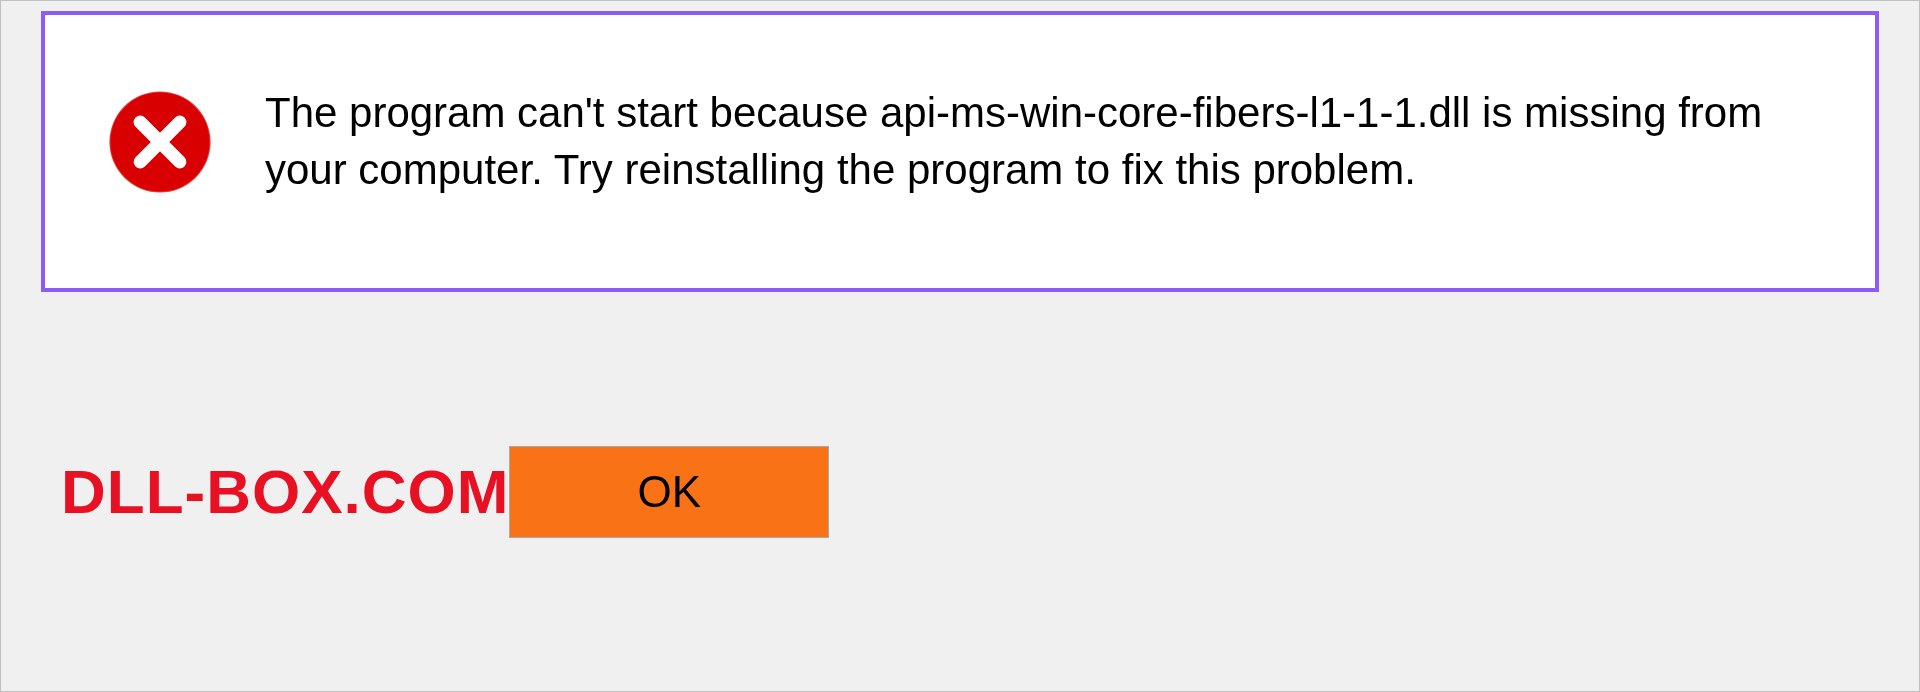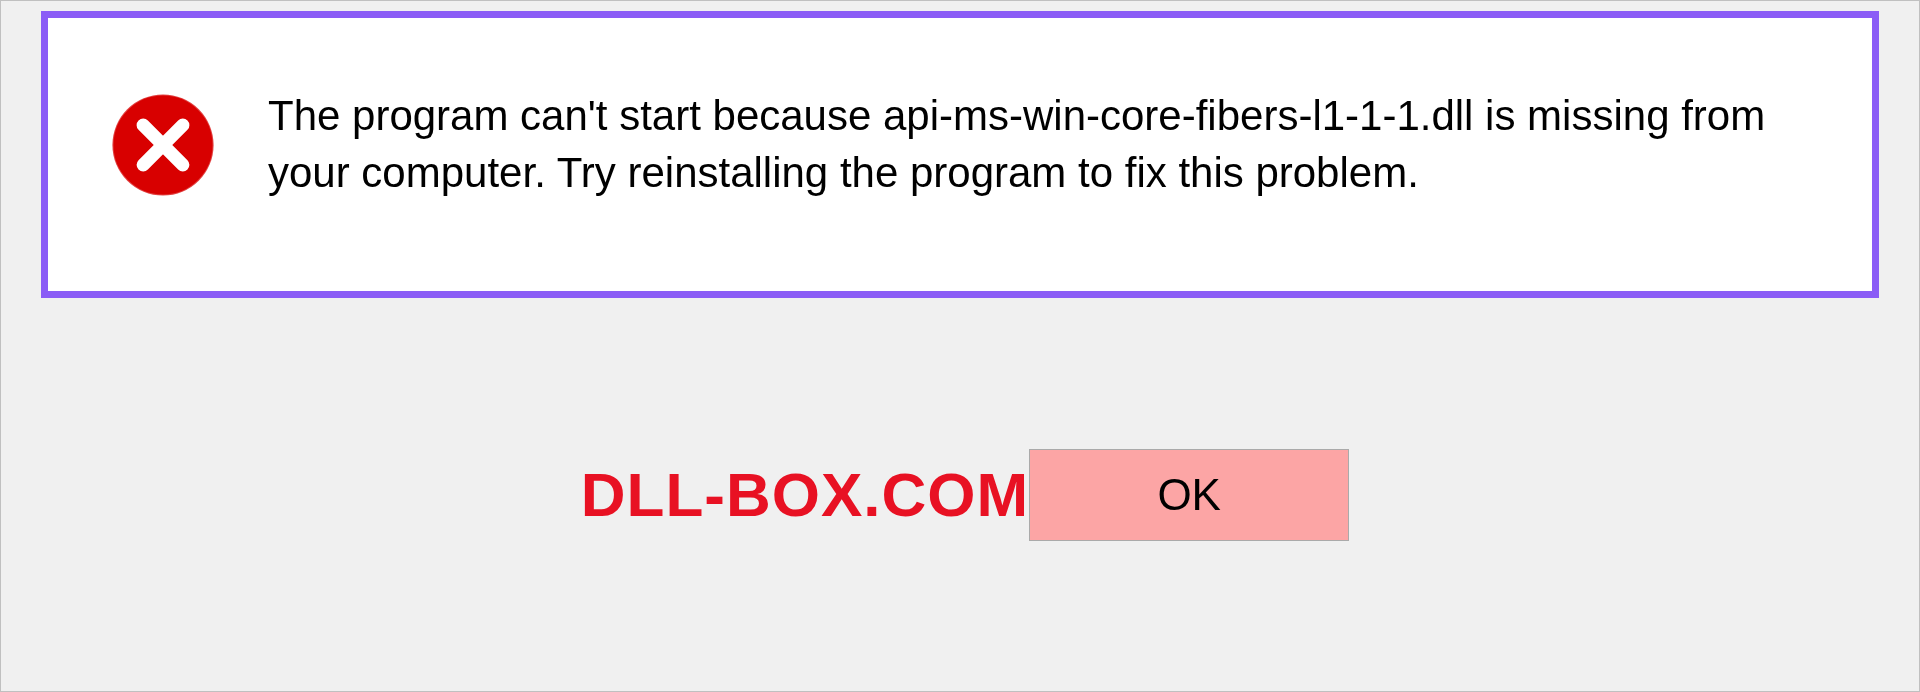--- a/index.html
+++ b/index.html
@@ -48,21 +48,21 @@
       justify-content: center;
       cursor: pointer;
     }
     .close-button svg {
       width: 44px;
       height: 44px;
     }
     .content-panel {
       background: #ffffff;
       margin: 10px 40px 0 40px;
-      border: 7px solid #8b5cf6;
+      border: 4px solid #8b5cf6;
       padding: 70px 60px 90px 60px;
       display: flex;
       align-items: center;
       gap: 50px;
       flex: 0 0 auto;
     }
     .error-icon {
       flex: 0 0 auto;
       width: 110px;
       height: 110px;
@@ -73,35 +73,35 @@
     }
     .message-text {
       font-size: 42px;
       line-height: 1.35;
       color: #000;
       max-width: 1500px;
     }
     .footer {
       display: flex;
       align-items: center;
-      justify-content: center;
+      justify-content: flex-start;
       padding: 35px 50px 35px 60px;
       flex: 1;
     }
     .watermark {
       font-size: 62px;
       font-weight: 800;
       color: #e81123;
       letter-spacing: 1px;
       font-family: "Arial Black", Arial, sans-serif;
     }
     .ok-button {
       width: 320px;
       height: 92px;
-      background: #fca5a5;
+      background: #f97316;
       border: 1px solid #aaa;
       font-size: 44px;
       color: #000;
       display: flex;
       align-items: center;
       justify-content: center;
       cursor: pointer;
       font-family: inherit;
     }
   </style>

